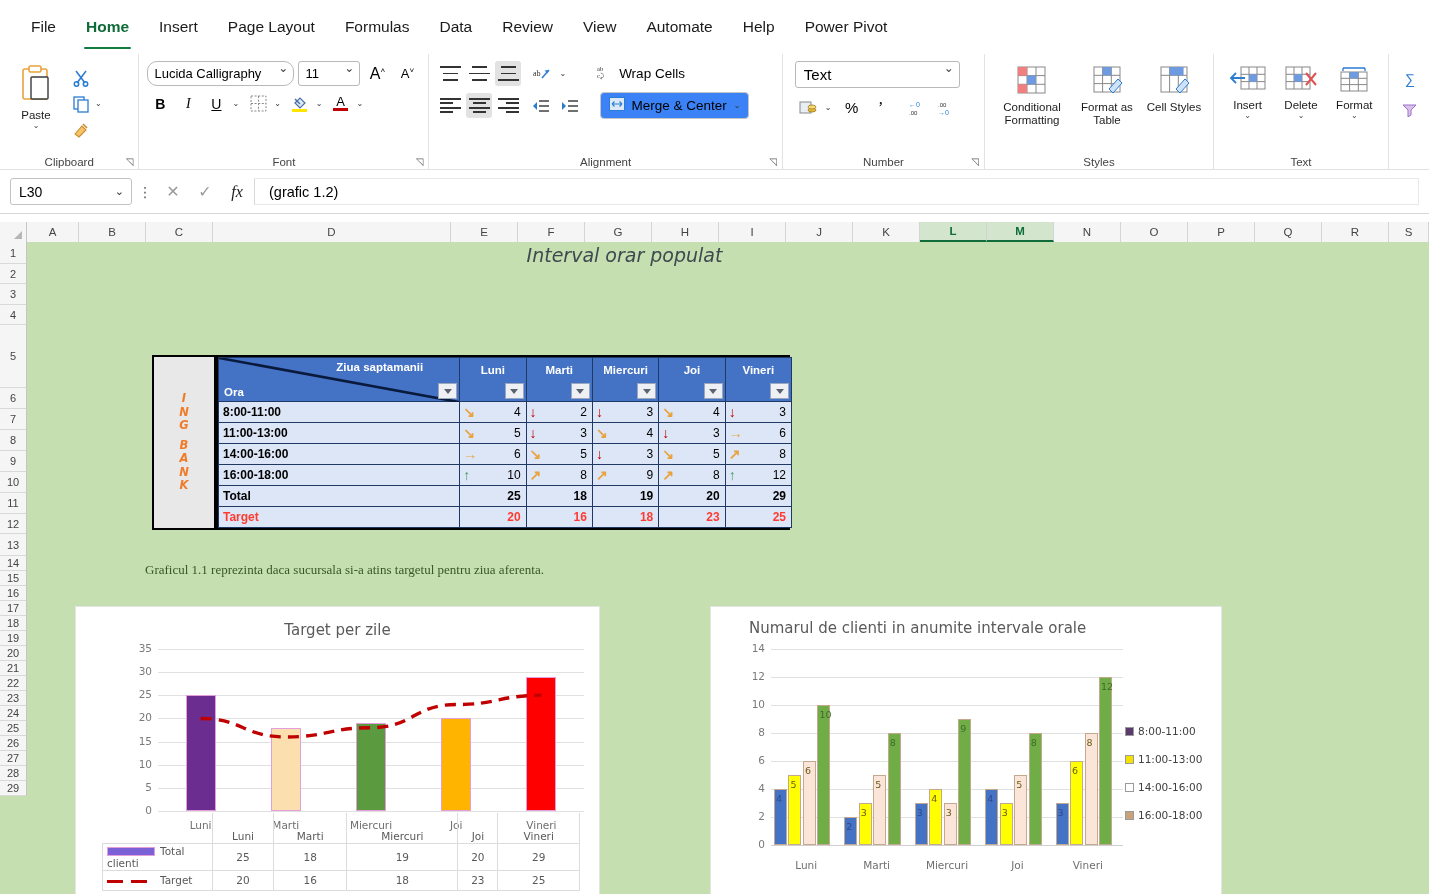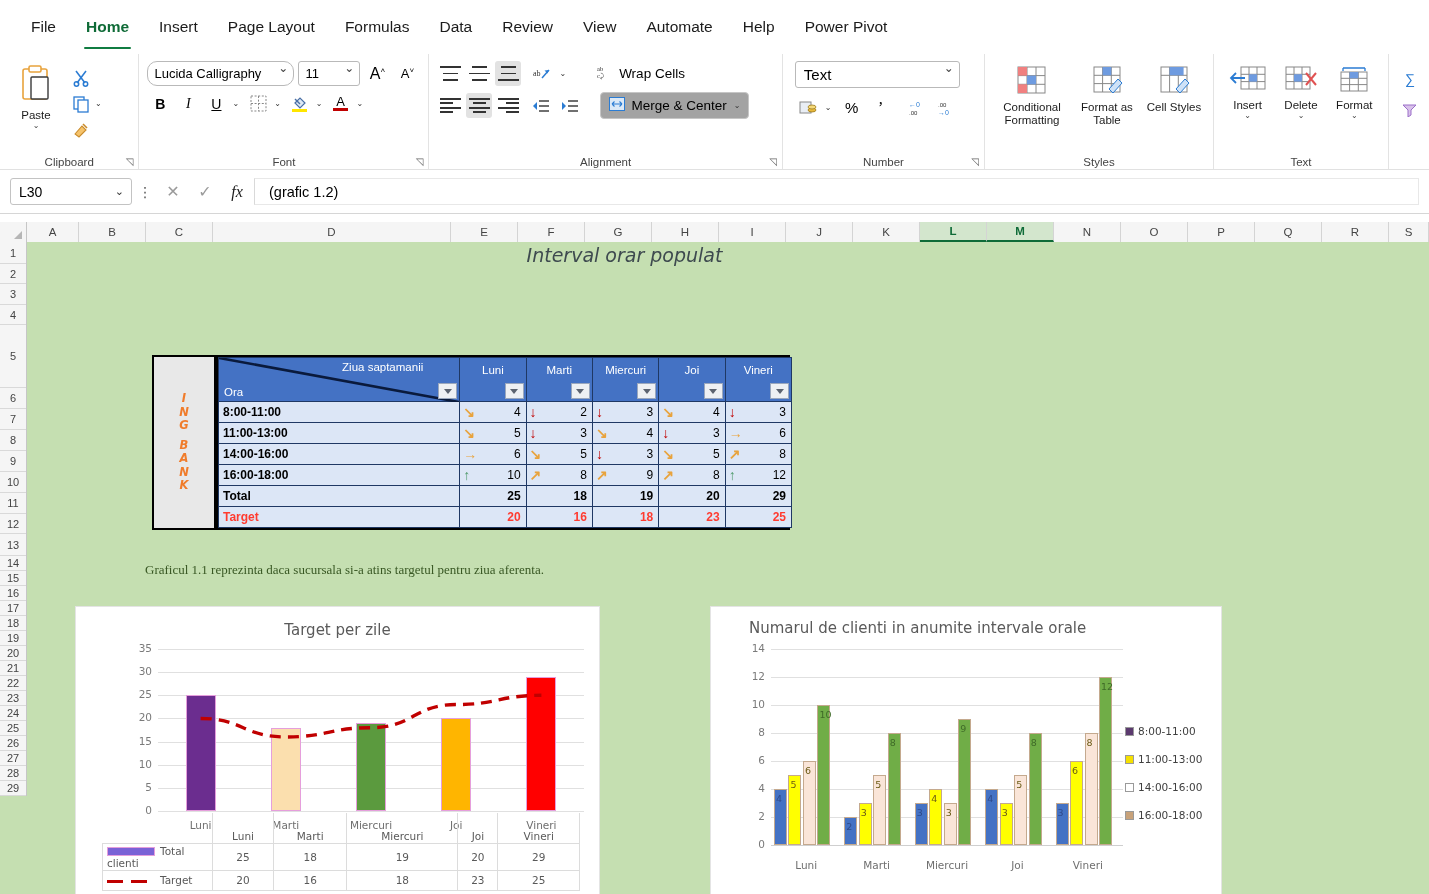--- a/index.html
+++ b/index.html
@@ -35,21 +35,21 @@
   .fontname { width:147px; height:25px; border:1px solid #b9b9b9; border-radius:10px; background:#fff;
               font-size:13px; padding:0 16px 0 6px; display:flex; align-items:center; position:relative; cursor:pointer; }
   .fontsize { width:62px; height:25px; border:1px solid #b9b9b9; border-radius:3px; background:#fff;
               font-size:13px; padding:0 14px 0 6px; display:flex; align-items:center; position:relative; cursor:pointer; }
   .fontname::after, .fontsize::after, .numfmt::after { content:"⌄"; position:absolute; right:5px; top:-1px; font-size:12px; color:#444; }
   .numfmt { width:165px; height:27px; border:1px solid #b9b9b9; border-radius:3px; background:#fff;
             font-size:15px; padding:0 18px 0 8px; display:flex; align-items:center; position:relative; cursor:pointer; }
 
   .wraptext { display:flex; align-items:center; gap:5px; font-size:13.5px; padding:3px 6px; border-radius:3px; cursor:pointer; }
   .mergebtn { display:flex; align-items:center; gap:6px; font-size:13.5px; padding:4px 8px; border:1px solid #c6c6c6;
-              border-radius:4px; background:#a3a3a3; cursor:pointer; }
+              border-radius:4px; background:#3b82f6; cursor:pointer; }
   .algicon { width:21px; height:17px; display:flex; flex-direction:column; justify-content:space-between; padding:1px 0; }
   .algicon i { display:block; height:1.8px; background:#333; }
   .selbox { background:#e2e2e2; border-radius:3px; }
 
   
   .fbar { height:44px; background:#fff; display:flex; align-items:center; padding:0 10px; gap:2px; border-bottom:1px solid #d6d6d6; }
   .namebox { width:122px; height:27px; border:1px solid #c3c3c3; border-radius:3px; background:#fff; font-size:14px;
              display:flex; align-items:center; padding:0 8px; position:relative; cursor:pointer; }
   .namebox .nb-caret { position:absolute; right:7px; font-size:11px; color:#333; }
   .fdots { width:22px; text-align:center; font-size:14px; color:#555; cursor:pointer; letter-spacing:0; }
@@ -85,21 +85,21 @@
   .dt-ing { position:absolute; left:0; top:0; width:62px; height:100%; background:#e8e8e8;
             display:flex; flex-direction:column; align-items:center; justify-content:center; gap:0px;
             font-family:"DejaVu Sans", sans-serif; font-weight:bold; font-size:11.5px; color:#F07C2B;
             font-style:italic; border-right:2px solid #000; }
   .dt-ing span { line-height:13.6px; }
   .dt-ing .gap { height:6px; }
   .dt-main { margin-left:62px; border-left:2px solid #000; }
   .dt-main table { border-collapse:collapse; width:574px; }
   .dt-main td { border:1px solid #1f3864; font-size:12px; font-family:"Liberation Sans", sans-serif; padding:0 4px; height:21px; }
 
-  .hdrcell { background:#4472C4; color:#fff; font-weight:normal; position:relative; height:44px !important; padding:0 !important; }
+  .hdrcell { background:#4472C4; color:#fff; font-weight:bold; position:relative; height:44px !important; padding:0 !important; }
   .hdr-diag { width:240px; }
   .hdr-diag .dn1 { position:absolute; right:36px; top:3px; font-size:11.5px; }
   .hdr-diag .dn2 { position:absolute; left:5px; bottom:3px; font-size:11.5px; }
   .hdr-diag svg { position:absolute; left:0; top:0; }
   .hdr-day { width:66px; text-align:center; vertical-align:top; }
   .hdr-day .dname { display:block; margin-top:6px; font-size:11.5px; }
   .filt { position:absolute; right:2px; bottom:2px; width:19px; height:16px; background:#eef0f3;
           border:1px solid #9aa7bd; display:flex; align-items:center; justify-content:center; cursor:pointer; }
   .filt::after { content:""; border-left:4px solid transparent; border-right:4px solid transparent; border-top:5px solid #5c6370; }
 

